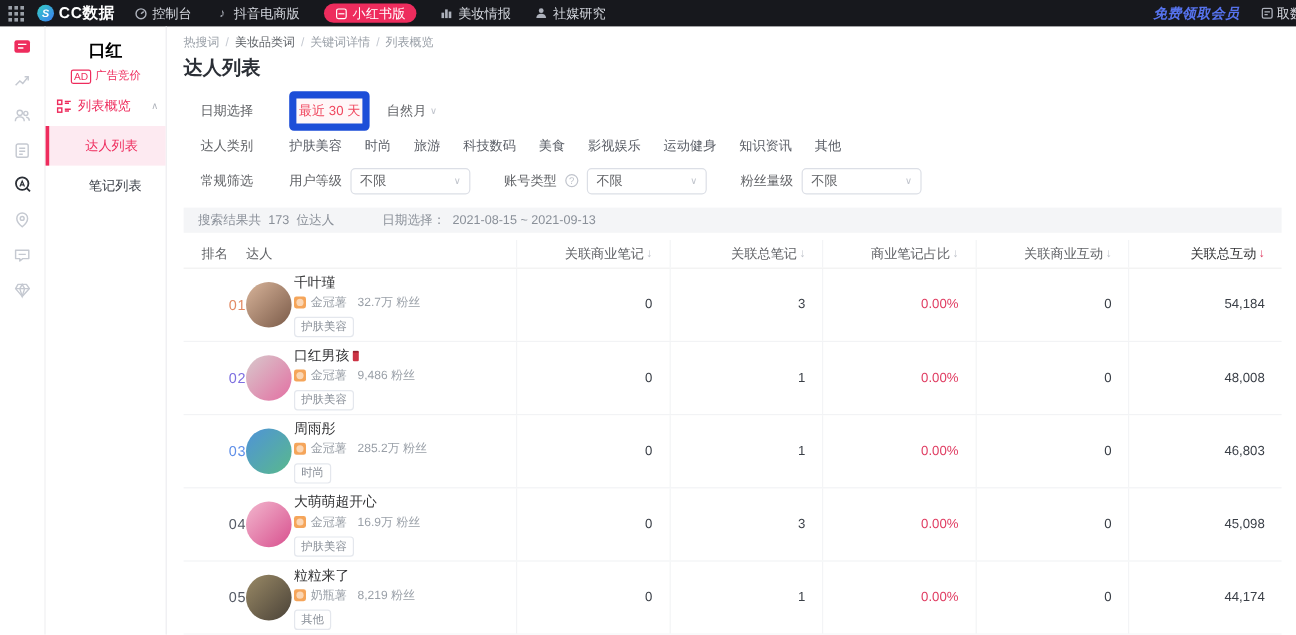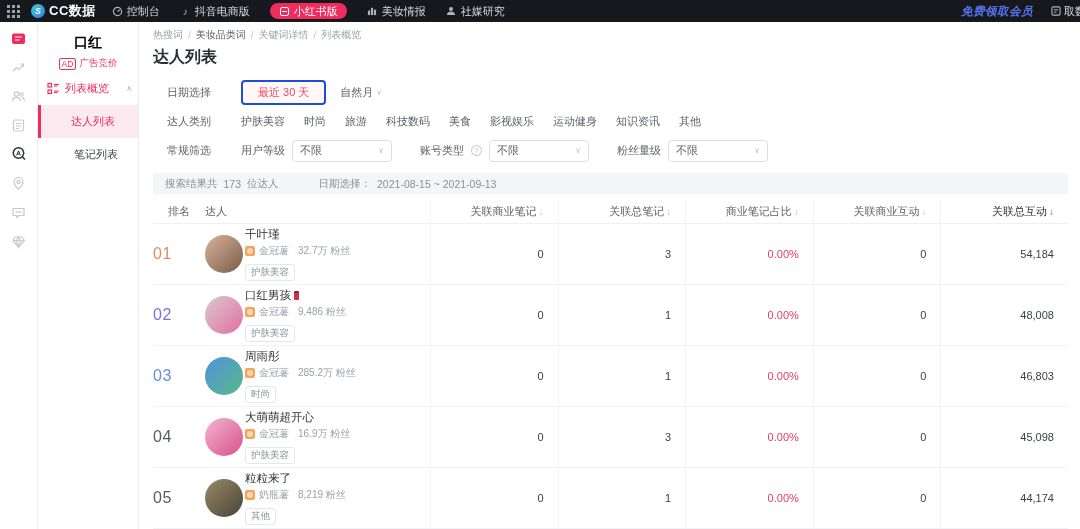--- a/index.html
+++ b/index.html
@@ -47,22 +47,22 @@
   .side-child.active{background:var(--sidebar-active-bg);color:var(--brand-pink);border-left:3px solid var(--brand-pink);padding-left:30px;}
   
   .main{flex:1;padding:6px 12px 0 14px;overflow:hidden;}
   .breadcrumb{font-size:10px;color:#9aa0a8;display:flex;gap:5px;align-items:center;}
   .breadcrumb .sep{color:#c5c9d1;}
   .breadcrumb .bc2{color:#5f6368;}
   .page-title{font-size:16px;font-weight:600;color:#2b2f36;margin-top:5px;}
   .filters{margin-top:10px;margin-left:14px;font-size:11px;}
   .frow{display:flex;align-items:center;height:29px;}
   .flabel{width:62px;color:#606266;flex-shrink:0;}
-  .btn-date{border:2px solid #1d4ed8;color:#f0485f;background:#fff7f8;border-radius:4px;
-    padding:3px 15px;font-size:11px;cursor:pointer;margin-left:12px;}
+  .btn-date{border:6px solid #1d4ed8;color:#f0485f;background:#fff7f8;border-radius:4px;
+    padding:3px 2px;font-size:11px;cursor:pointer;margin-left:12px;}
   .nat-month{margin-left:14px;color:#606266;cursor:pointer;display:flex;align-items:center;gap:3px;}
   .caret{color:#c0c4cc;font-size:8px;}
   .chips{display:flex;gap:19px;margin-left:12px;color:#5a5e66;}
   .chip{cursor:pointer;}
   .selgrp{display:flex;align-items:center;gap:7px;margin-left:12px;margin-right:16px;color:#606266;}
   .selbox{width:100px;height:22px;border:1px solid #dcdfe6;border-radius:4px;display:flex;
     align-items:center;justify-content:space-between;padding:0 7px;cursor:pointer;background:#fff;color:#606266;}
   .help{width:11px;height:11px;border:1px solid #c0c4cc;border-radius:50%;color:#c0c4cc;
     font-size:8px;display:inline-flex;align-items:center;justify-content:center;cursor:pointer;}
   .results{margin-top:8px;background:#f4f5f7;height:21px;display:flex;align-items:center;
@@ -73,21 +73,21 @@
   .thead,.trow{display:grid;grid-template-columns:52px 225px repeat(5,1fr);align-items:center;}
   .thead{height:24px;font-size:11px;color:#606266;border-bottom:1px solid #f0f0f0;}
   .hc{padding:0 14px 0 0;}
   .hc.center{text-align:center;padding:0;}
   .hc.num{text-align:right;cursor:pointer;}
   .arr{color:#c0c4cc;margin-left:2px;font-size:10px;}
   .hc.active{color:#303133;}
   .hc.active .arr{color:var(--accent-red);}
   .colsep{border-left:1px solid #f3f4f6;height:100%;display:flex;align-items:center;justify-content:flex-end;}
   .trow{height:61px;border-bottom:1px solid #f2f3f5;cursor:pointer;}
-  .rank{text-align:left;font-size:16px;letter-spacing:.5px;color:var(--rank-default);}
+  .rank{text-align:right;font-size:12px;letter-spacing:.5px;color:var(--rank-default);}
   .rank.c1{color:var(--rank-1);} .rank.c2{color:var(--rank-2);} .rank.c3{color:var(--rank-3);}
   .talent{display:flex;align-items:center;gap:2px;height:100%;}
   .avatar{width:38px;height:38px;border-radius:50%;flex-shrink:0;background:#ccc;}
   .tinfo{display:flex;flex-direction:column;gap:2px;}
   .tname{font-size:11.5px;color:#303133;display:flex;align-items:center;gap:3px;}
   .lipstick{width:5px;height:9px;background:#cc3344;border-radius:1px;display:inline-block;border-top:2px solid #99202e;}
   .tmeta{display:flex;align-items:center;gap:4px;font-size:10px;color:#9aa0a8;}
   .lvl-icon{width:10px;height:10px;background:var(--orange-badge);border-radius:2px;display:inline-block;position:relative;}
   .lvl-icon:after{content:"";position:absolute;left:2px;top:2px;width:6px;height:6px;border-radius:50%;background:rgba(255,255,255,.55);}
   .fans{margin-left:5px;}

